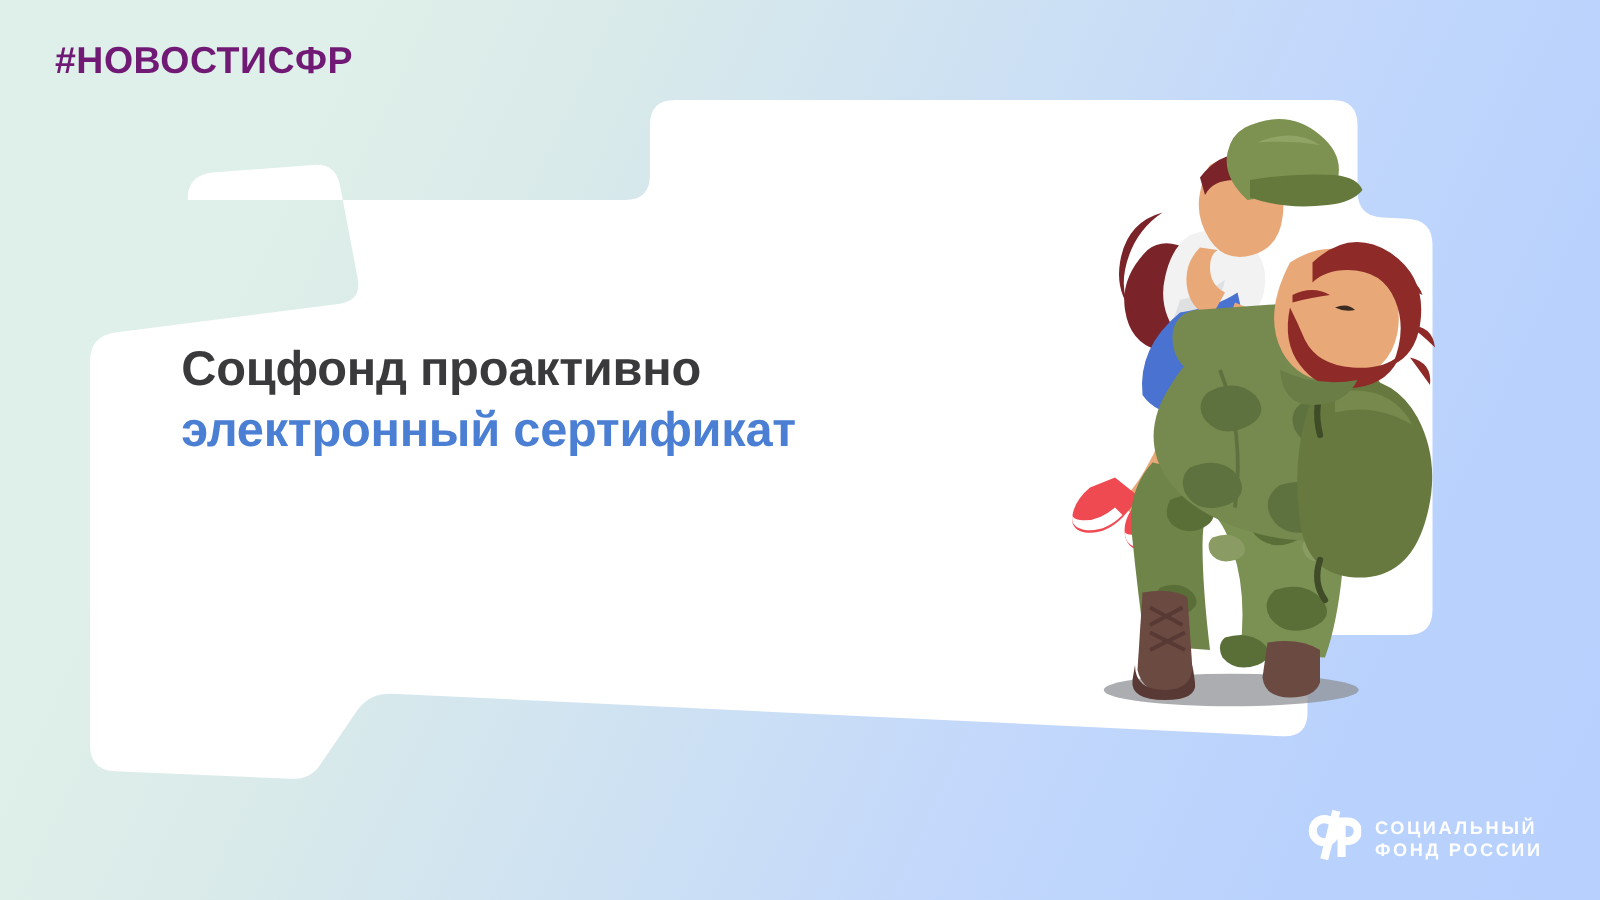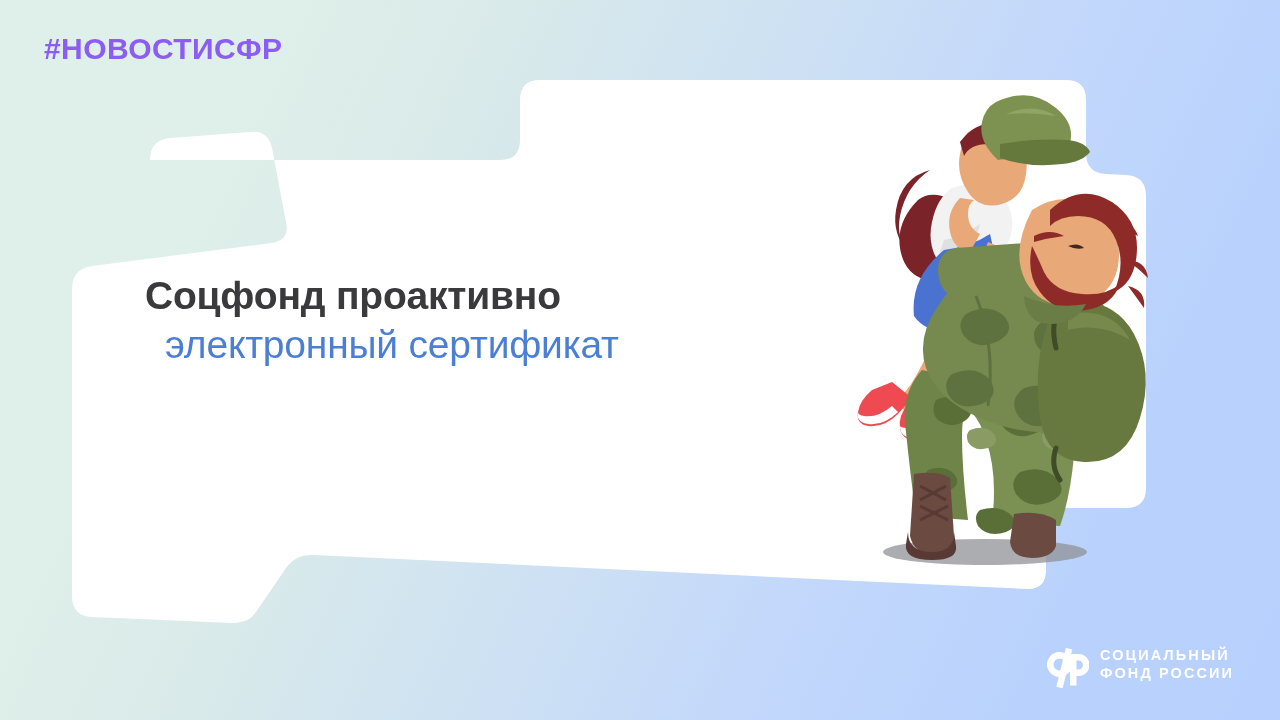--- a/index.html
+++ b/index.html
@@ -40,21 +40,21 @@
   }
 
   
   #hashtag {
     position: absolute;
     left: 44px;
     top: 32px;
     font-size: 30px;
     font-weight: 700;
     letter-spacing: 0.4px;
-    color: #8b5cf6;
+    color: #701a75;
     white-space: nowrap;
   }
 
   
   #headline {
     position: absolute;
     left: 145px;
     top: 272px;
     width: 740px;
     line-height: 1.25;
@@ -64,31 +64,30 @@
     display: block;
     font-size: 39px;
     letter-spacing: -0.2px;
   }
   .h-plain {
     color: #3a3a3c;
     font-weight: 700;
   }
   .h-accent {
     color: #4a7fd4;
-    font-weight: 400;
-    margin-left: 20px;
+    font-weight: 700;
   }
 
   
   #logo {
     position: absolute;
     left: 1043px;
     top: 648px;
     display: flex;
-    align-items: flex-start;
+    align-items: flex-end;
     gap: 11px;
   }
   #logo-mark { flex: 0 0 auto; }
   #logo-text {
     display: flex;
     flex-direction: column;
     gap: 3px;
   }
   .logo-line {
     color: #ffffff;

